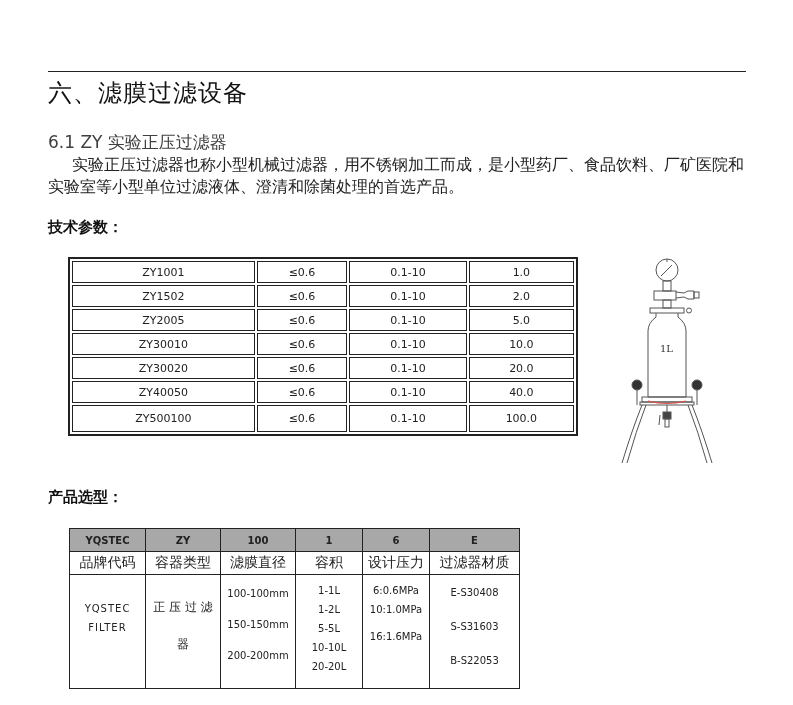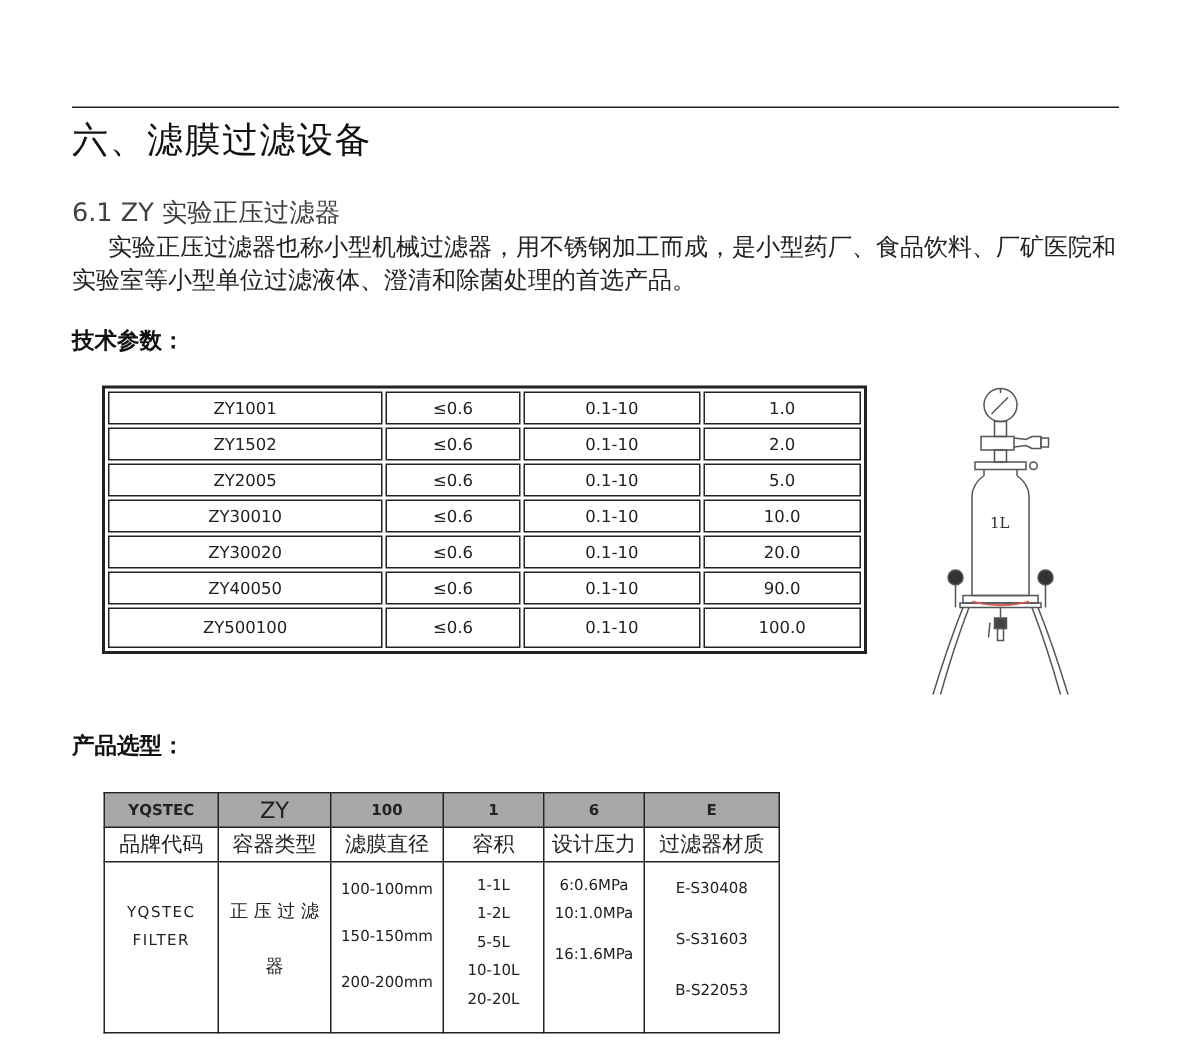--- a/index.html
+++ b/index.html
@@ -17,21 +17,21 @@
           border-collapse:separate; border-spacing:2px; background:#fff; }
   .spec td, .spec th { border:1px solid #222; text-align:center; font-size:11px; color:#222;
           font-weight:normal; height:20px; padding:0; }
   .spec th { background:#a8a8a8; height:33px; font-size:12px; color:#333; }
   .spec tr.last td { height:25px; }
 
   
   .sel { position:absolute; left:69px; top:528px; width:451px; border-collapse:collapse; }
   .sel td { border:1px solid #222; text-align:center; font-size:10px; color:#222; padding:0; vertical-align:middle; }
   .sel tr.hdr td { background:#a8a8a8; height:22px; font-weight:bold; font-size:10px; }
-  .sel tr.hdr td.zy { font-weight:normal; font-size:15px; }
+  .sel tr.hdr td.zy { font-weight:bold; font-size:10px; }
   .sel tr.sub td { height:22px; font-size:14px; }
   .sel tr.body td { height:113px; }
   .stack { display:flex; flex-direction:column; align-items:center; }
 
   .figure { position:absolute; left:610px; top:255px; width:130px; height:215px; }
 </style>
 </head>
 <body>
 
 <div class="rule"></div>
@@ -70,21 +70,21 @@
   <tr>
     <td>ZY30020</td>
     <td>≤0.6</td>
     <td>0.1-10</td>
     <td>20.0</td>
   </tr>
   <tr>
     <td>ZY40050</td>
     <td>≤0.6</td>
     <td>0.1-10</td>
-    <td>90.0</td>
+    <td>40.0</td>
   </tr>
   <tr class="last">
     <td>ZY500100</td>
     <td>≤0.6</td>
     <td>0.1-10</td>
     <td>100.0</td>
   </tr>
 </tbody>
   </table>
 

